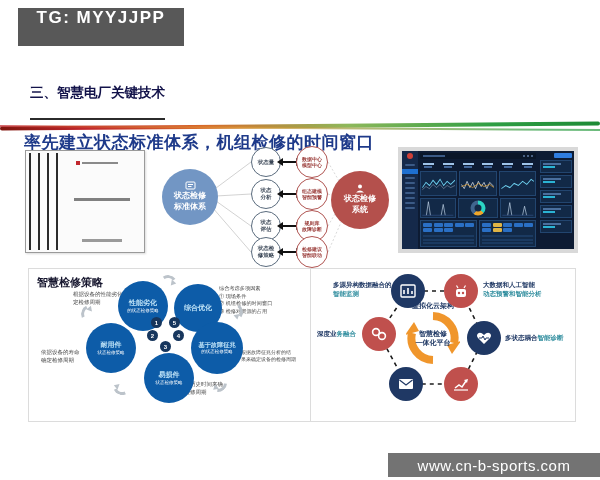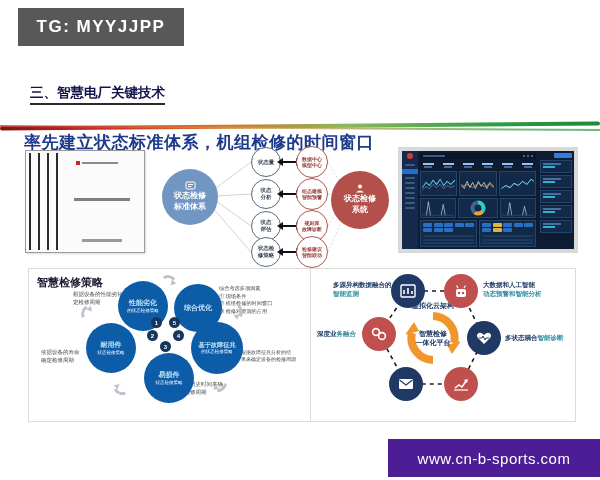--- a/index.html
+++ b/index.html
@@ -1,27 +1,27 @@
 <!DOCTYPE html>
 <html><head>
 <meta charset="utf-8">
 <style>
   * { margin:0; padding:0; box-sizing:border-box; }
   body { background:#ffffff; font-family:"Liberation Sans", sans-serif; }
   .stage { position:relative; width:600px; height:480px; background:#ffffff; overflow:hidden; }
 
   
   .badge-top { position:absolute; left:18px; top:8px; width:166px; height:38px; background:#585858;
-    color:#fff; font-weight:bold; font-size:17px; letter-spacing:1.5px; display:flex; align-items:center; justify-content:center; }
-  .badge-bottom { position:absolute; right:0; bottom:3px; width:212px; height:38px; background:#4c1d95;
+    color:#fff; font-weight:bold; font-size:17px; letter-spacing:1.5px; display:flex; justify-content:center; }
+  .badge-bottom { position:absolute; right:0; bottom:3px; width:212px; height:24px; background:#737373;
     color:#fff; font-size:15px; display:flex; align-items:center; justify-content:center; letter-spacing:0.5px; }
 
   
   .section-title { position:absolute; left:30px; top:84px; font-size:13.5px; font-weight:bold; color:#13134a;
-    border-bottom:2px solid #2b2b2b; padding-bottom:1px; }
+    border-bottom:2px solid #2b2b2b; padding-bottom:16px; }
   .sw1 { position:absolute; left:0; top:124px; width:600px; height:4px; border-radius:2px;
     background:linear-gradient(90deg,#7e150d,#c1272d 14%,#d86a2a 34%,#8db85a 58%,#2e9e44 82%,#1d8a35);
     transform:rotate(-0.5deg); }
   .sw2 { position:absolute; left:0; top:127px; width:600px; height:1.5px; opacity:.7;
     background:linear-gradient(90deg,#c1272d,#e09b3a 40%,#2e9e44 90%); transform:rotate(0.4deg); }
   .headline { position:absolute; left:24px; top:131px; font-size:17px; font-weight:bold; color:#1e3a8a; letter-spacing:0.5px; }
 
   
   .doc { position:absolute; left:25px; top:150px; width:120px; height:103px; background:#fbfbfb;
     border:1px solid #9a9a9a; box-shadow:1px 1px 2px rgba(0,0,0,.15); }

